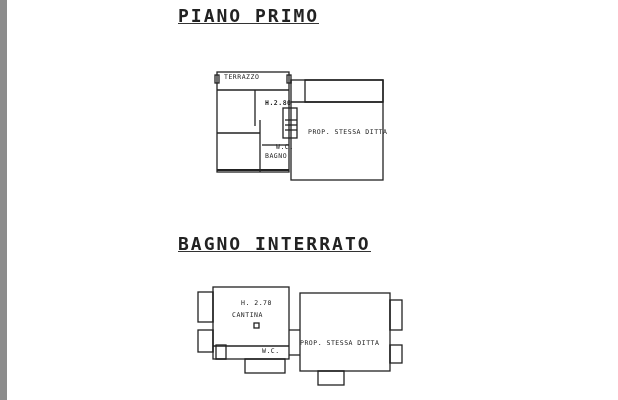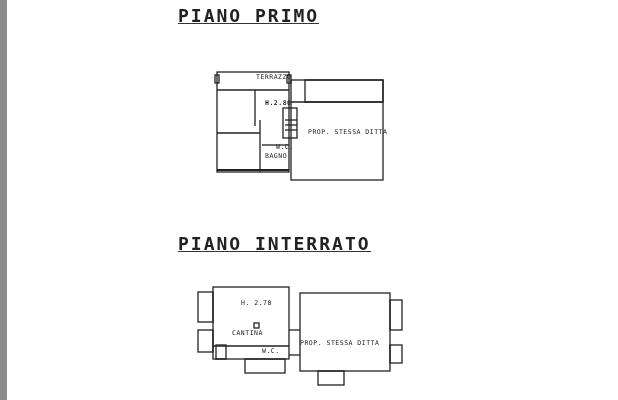--- a/index.html
+++ b/index.html
@@ -32,27 +32,27 @@
     <line x1="285" y1="125" x2="297" y2="125"></line>
     <line x1="285" y1="130" x2="297" y2="130"></line>
 
     <rect x="291" y="80" width="92" height="100"></rect>
     <rect x="305" y="80" width="78" height="22"></rect>
     <line x1="291" y1="102" x2="383" y2="102"></line>
   </g>
   <line x1="217" y1="170" x2="289" y2="170" stroke="#222" stroke-width="2.2"></line>
 </svg>
 
-<div class="lbl" style="left:224px;top:73px;margin-left:32px;">TERRAZZO</div>
+<div class="lbl" style="left:224px;top:73px;">TERRAZZO</div>
 <div class="lbl" style="left:265px;top:99px;font-weight:bold;">H.2.80</div>
 <div class="lbl" style="left:276px;top:143px;">W.C.</div>
 <div class="lbl" style="left:265px;top:152px;text-align:right;">BAGNO</div>
 <div class="lbl" style="left:308px;top:128px;">PROP. STESSA DITTA</div>
 
-<div class="title" style="left:178px;top:237px;">PIANO INTERRATO</div>
+<div class="title" style="left:178px;top:237px;">BAGNO INTERRATO</div>
 
 <svg class="plan" width="618" height="400">
   <g stroke="#222" fill="none" stroke-width="1.3">
     <rect x="213" y="287" width="76" height="72"></rect>
     <rect x="198" y="292" width="15" height="30"></rect>
     <rect x="198" y="330" width="15" height="22"></rect>
     <rect x="245" y="359" width="40" height="14"></rect>
     <line x1="213" y1="346" x2="289" y2="346"></line>
     <rect x="216" y="345" width="10" height="14"></rect>
     <rect x="254" y="323" width="5" height="5"></rect>
@@ -60,15 +60,15 @@
     <rect x="300" y="293" width="90" height="78"></rect>
     <rect x="390" y="300" width="12" height="30"></rect>
     <rect x="390" y="345" width="12" height="18"></rect>
     <rect x="318" y="371" width="26" height="14"></rect>
     <line x1="289" y1="330" x2="300" y2="330"></line>
     <line x1="289" y1="355" x2="300" y2="355"></line>
   </g>
 </svg>
 
 <div class="lbl" style="left:233px;top:299px;padding-left:8px;">H. 2.70</div>
-<div class="lbl" style="left:232px;top:329px;">CANTINA</div>
+<div class="lbl" style="left:232px;top:311px;">CANTINA</div>
 <div class="lbl" style="left:262px;top:347px;">W.C.</div>
 <div class="lbl" style="left:300px;top:339px;">PROP. STESSA DITTA</div>
 
 </body></html>

